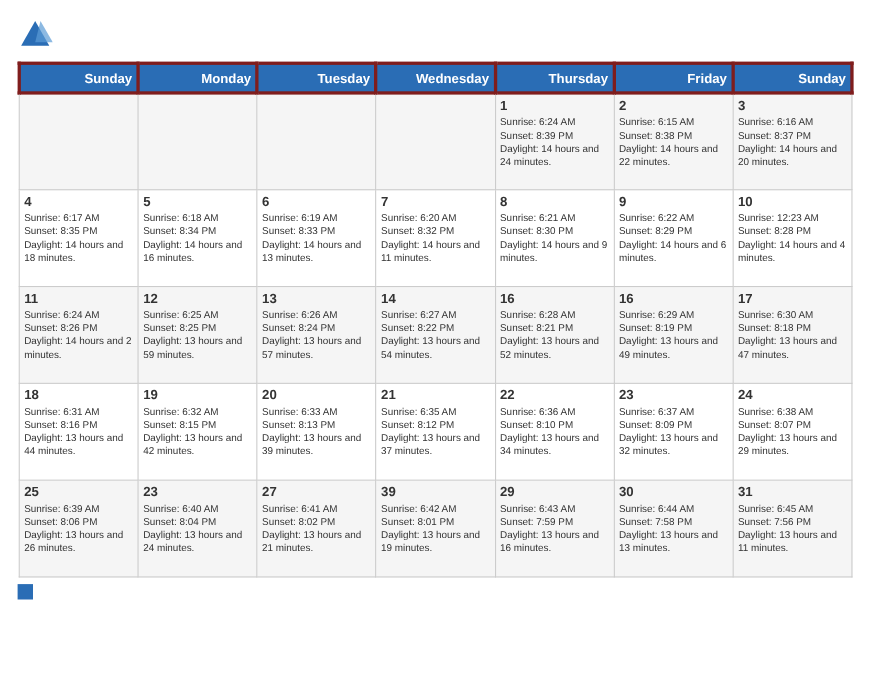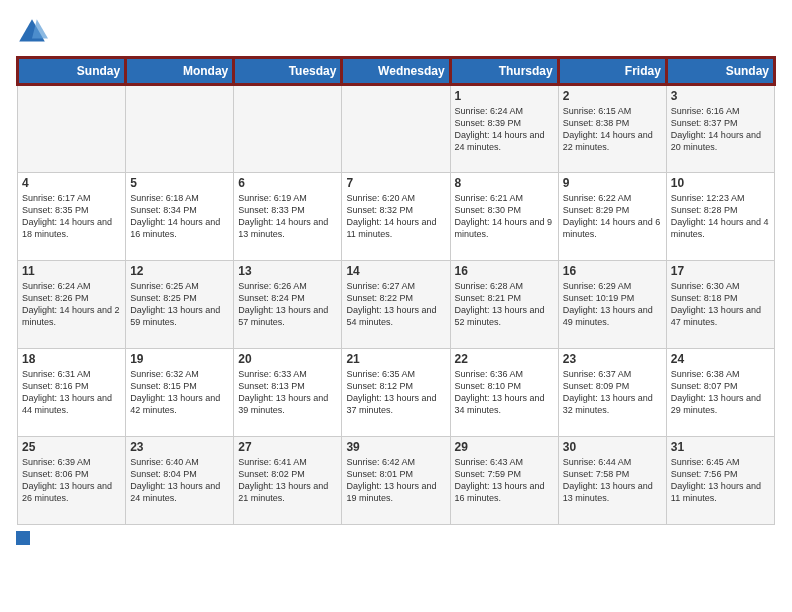--- a/index.html
+++ b/index.html
@@ -247,21 +247,21 @@
         <td>
           <span class="day-number">16</span>
           <div class="day-info">Sunrise: 6:28 AM
 Sunset: 8:21 PM
 Daylight: 13 hours
 and 52 minutes.</div>
         </td>
         <td>
           <span class="day-number">16</span>
           <div class="day-info">Sunrise: 6:29 AM
-Sunset: 10:19 PM
+Sunset: 8:19 PM
 Daylight: 13 hours
 and 49 minutes.</div>
         </td>
         <td>
           <span class="day-number">17</span>
           <div class="day-info">Sunrise: 6:30 AM
 Sunset: 8:18 PM
 Daylight: 13 hours
 and 47 minutes.</div>
         </td>

